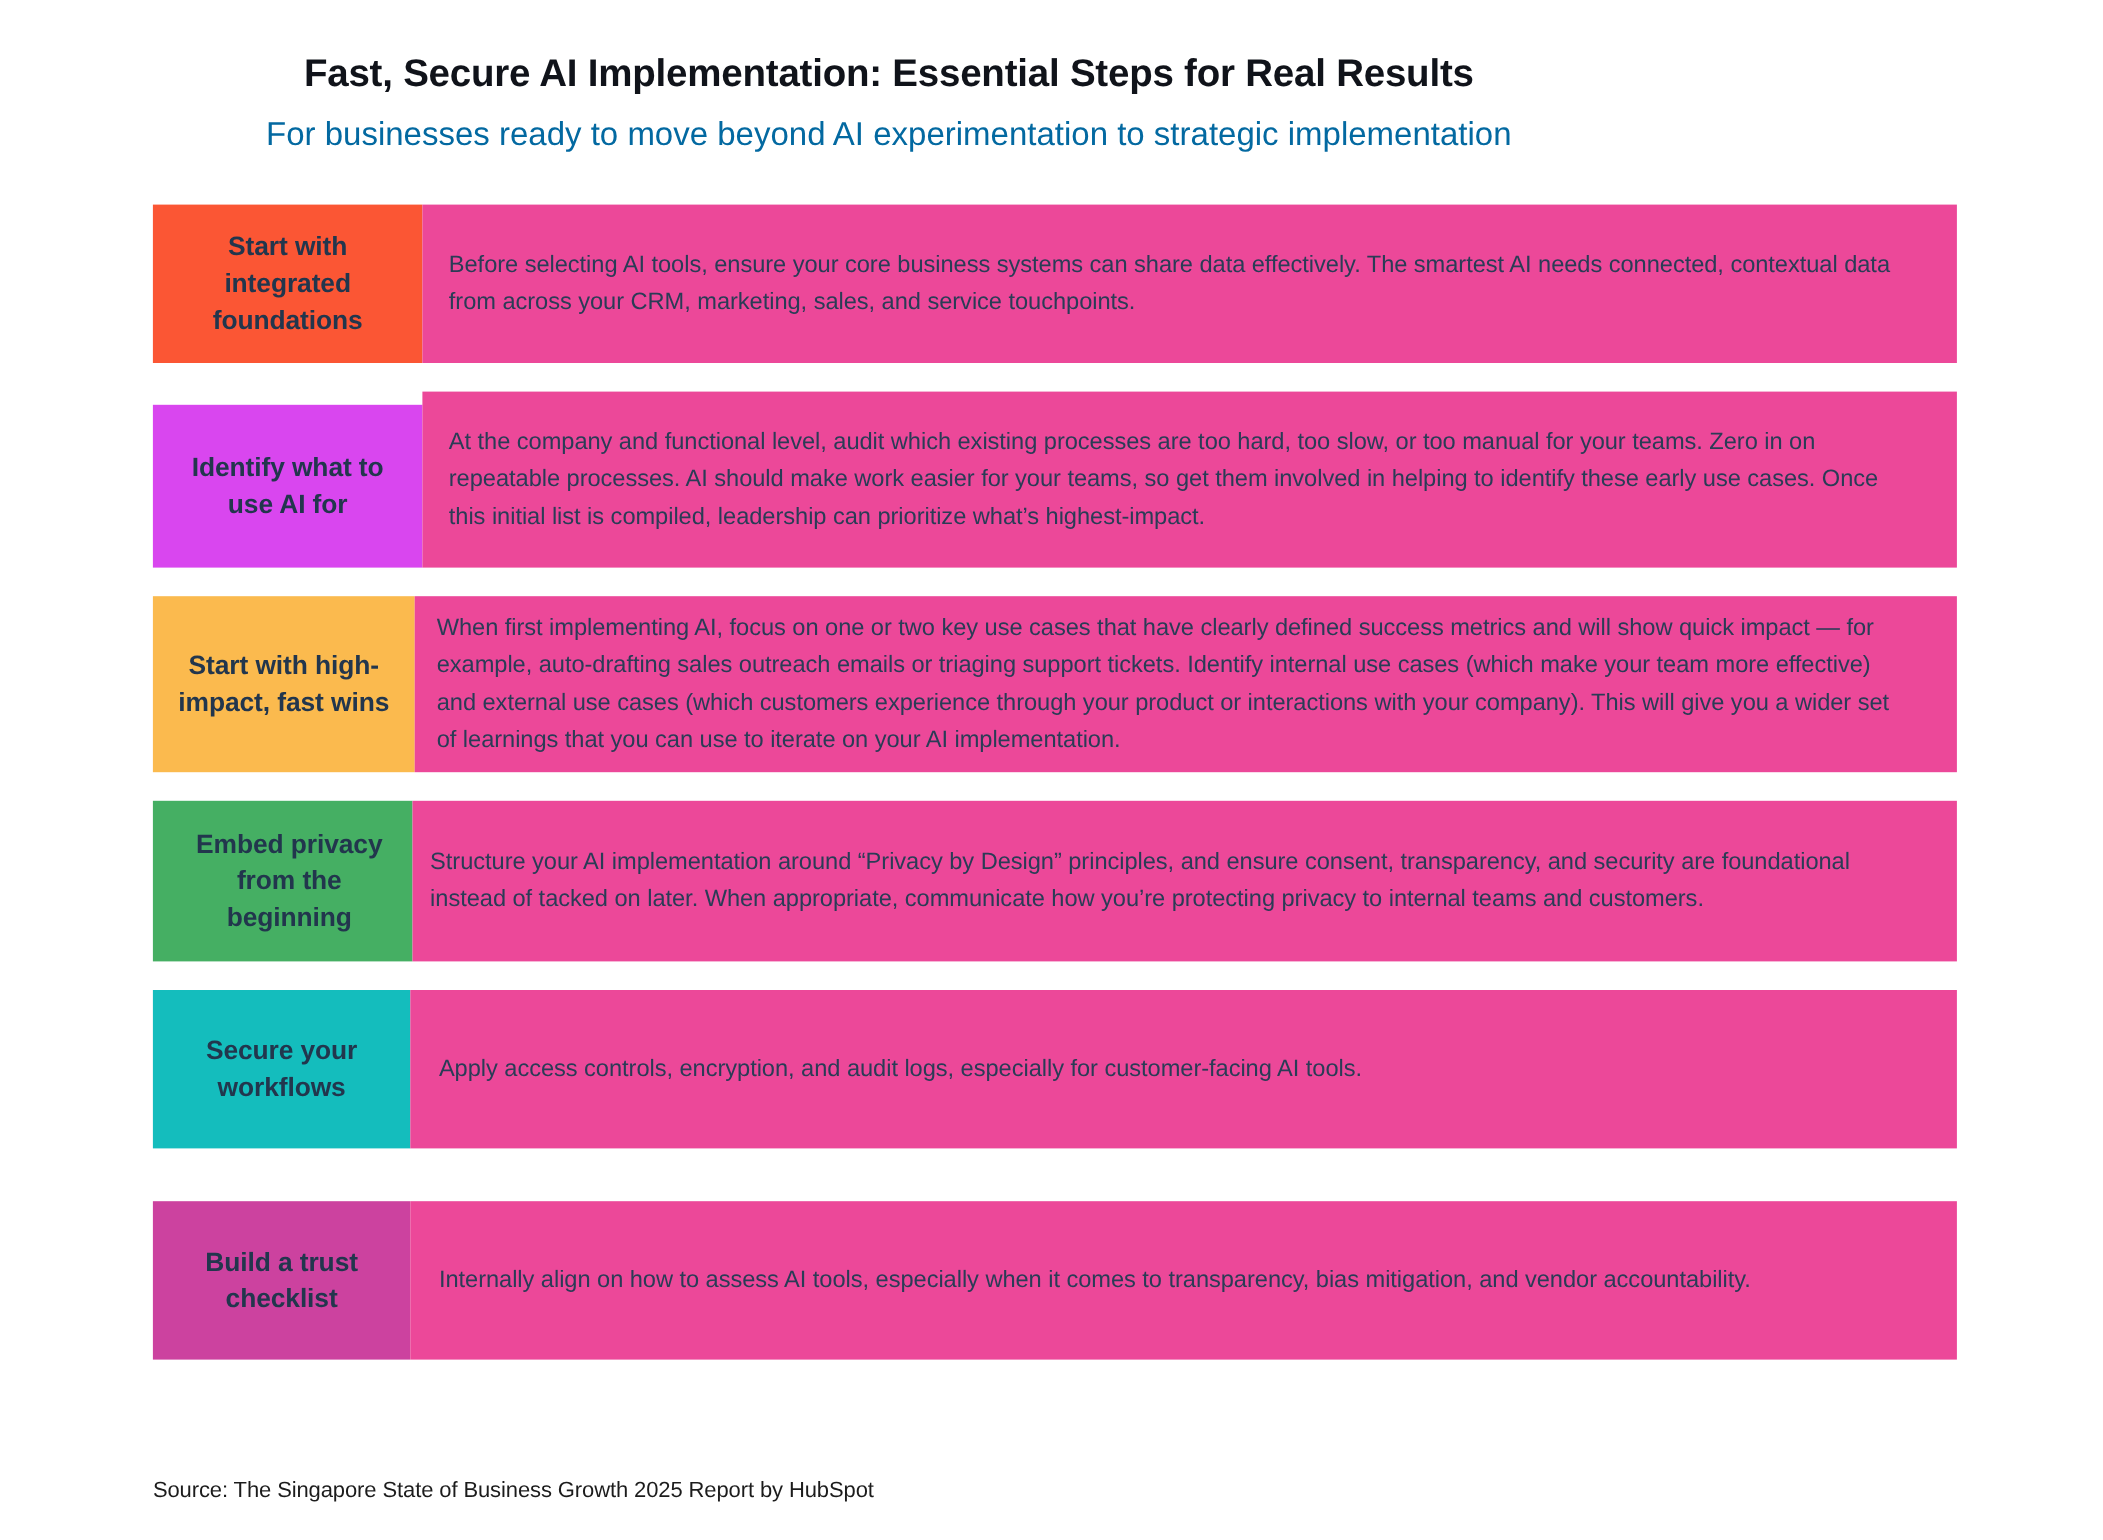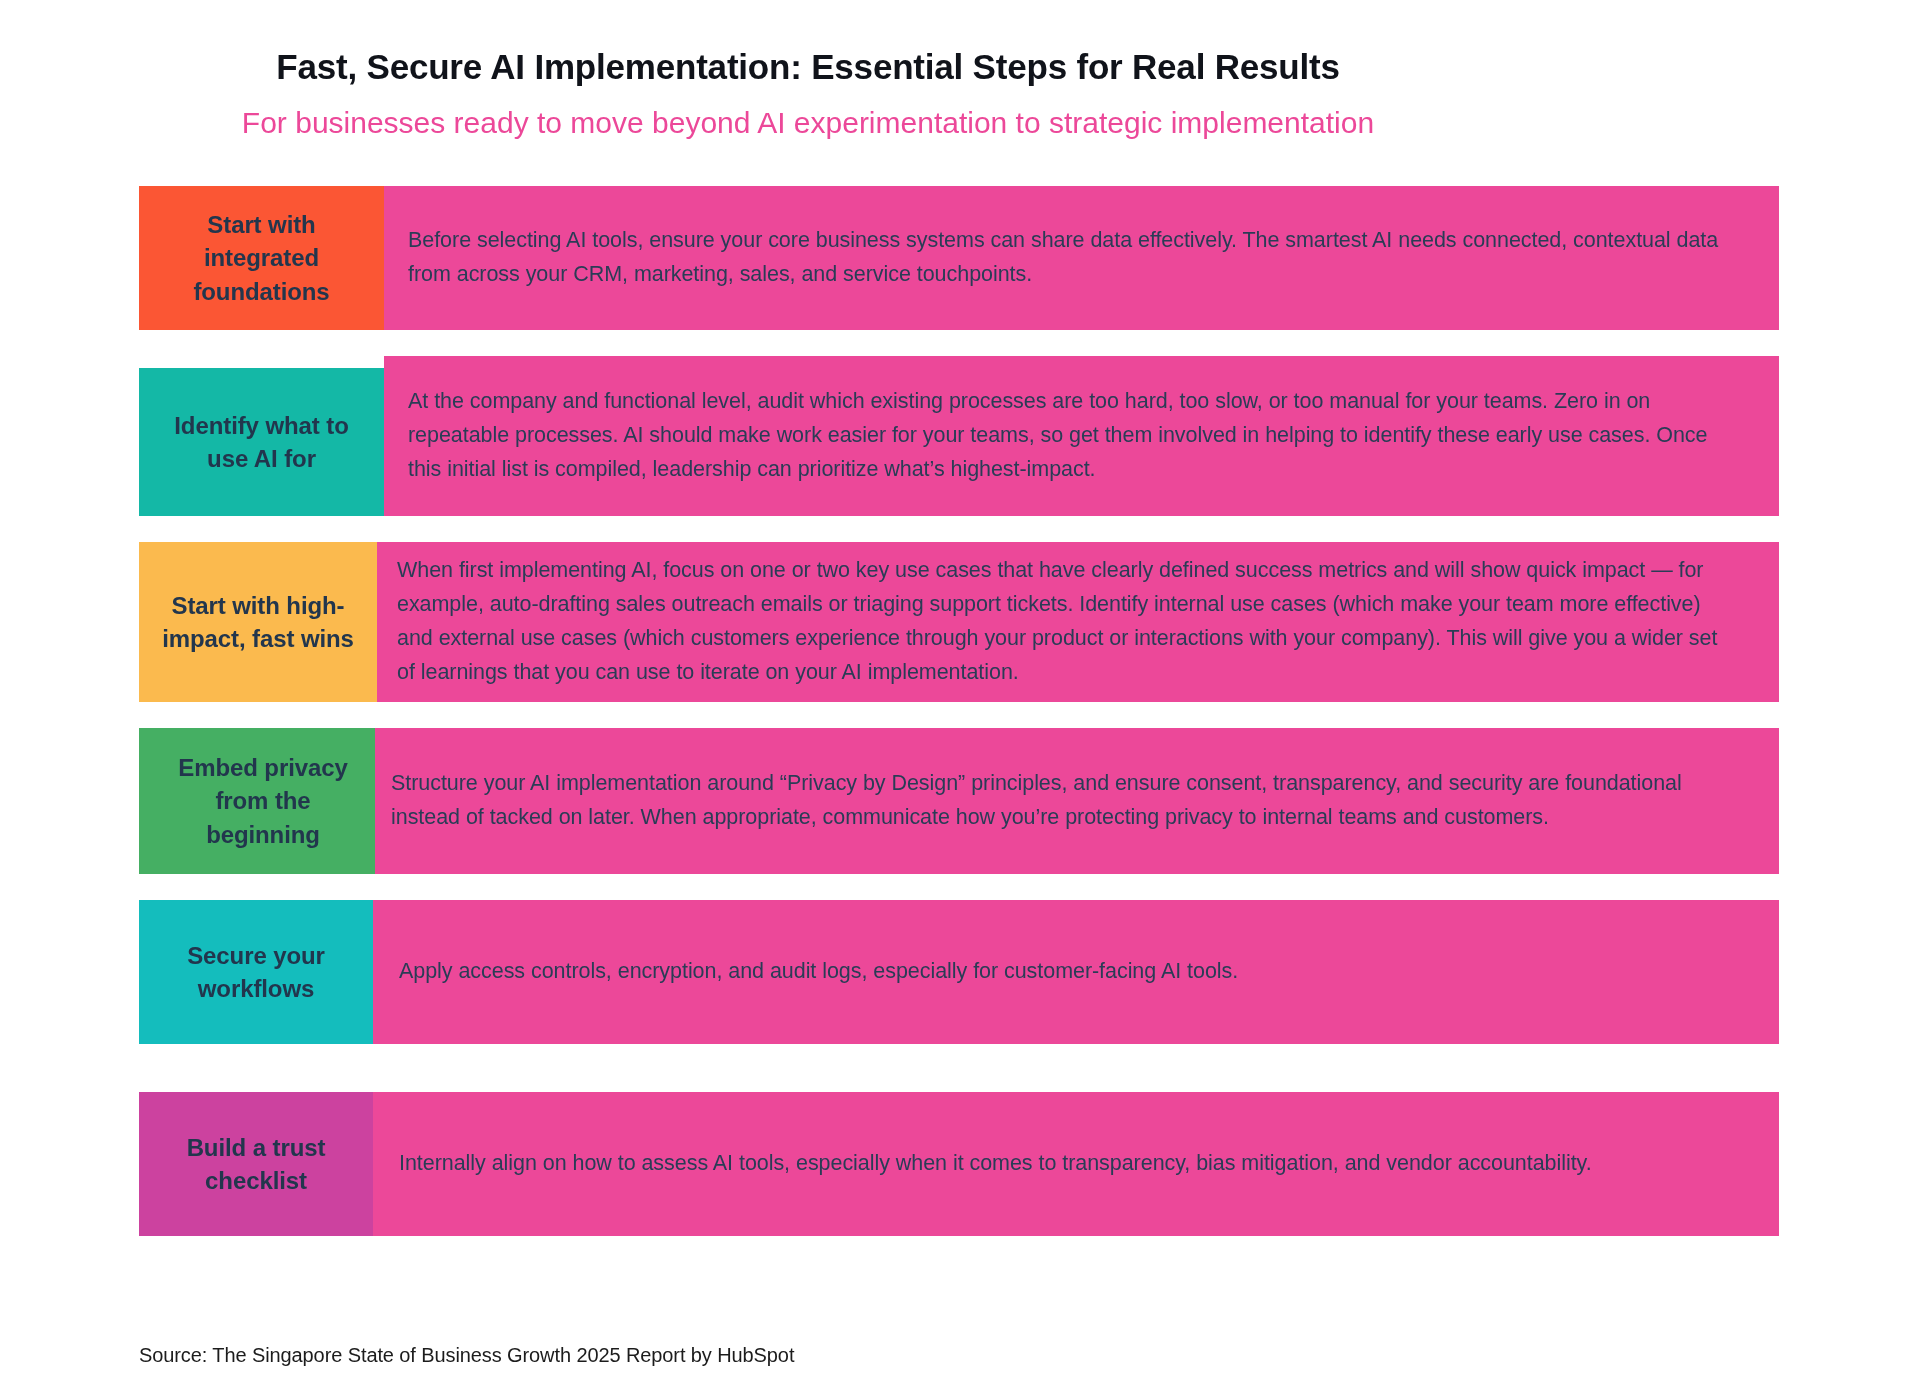--- a/index.html
+++ b/index.html
@@ -33,21 +33,21 @@
     font-weight: bold;
     letter-spacing: -0.2px;
     color: #10131a;
     line-height: 1.18;
     margin: 0;
     padding: 0 100px;
   }
   .subtitle {
     font-size: 30px;
     font-weight: normal;
-    color: #ec4899;
+    color: #0369a1;
     line-height: 1.2;
     margin: 0;
     padding: 18px 100px 0 100px;
   }
 
   
   .rows {
     position: absolute;
     left: 139px;
     top: 186px;
@@ -140,21 +140,21 @@
     <div class="row row-1">
       <div class="row-label" style="background-color: rgb(251, 86, 52);">
         <span class="row-label-text">Start with integrated foundations</span>
       </div>
       <div class="row-body">
         <span class="row-body-text">Before selecting AI tools, ensure your core business systems can share data effectively. The smartest AI needs connected, contextual data from across your CRM, marketing, sales, and service touchpoints.</span>
       </div>
     </div>
 
     <div class="row row-2">
-      <div class="row-label" style="background-color: #14b8a6; margin-top: 12px;">
+      <div class="row-label" style="background-color: #d946ef; margin-top: 12px;">
         <span class="row-label-text">Identify what to use AI for</span>
       </div>
       <div class="row-body">
         <span class="row-body-text">At the company and functional level, audit which existing processes are too hard, too slow, or too manual for your teams. Zero in on repeatable processes. AI should make work easier for your teams, so get them involved in helping to identify these early use cases. Once this initial list is compiled, leadership can prioritize what’s highest-impact.</span>
       </div>
     </div>
 
     <div class="row row-3">
       <div class="row-label" style="background-color: rgb(251, 186, 78);">
         <span class="row-label-text">Start with high-impact, fast wins</span>

